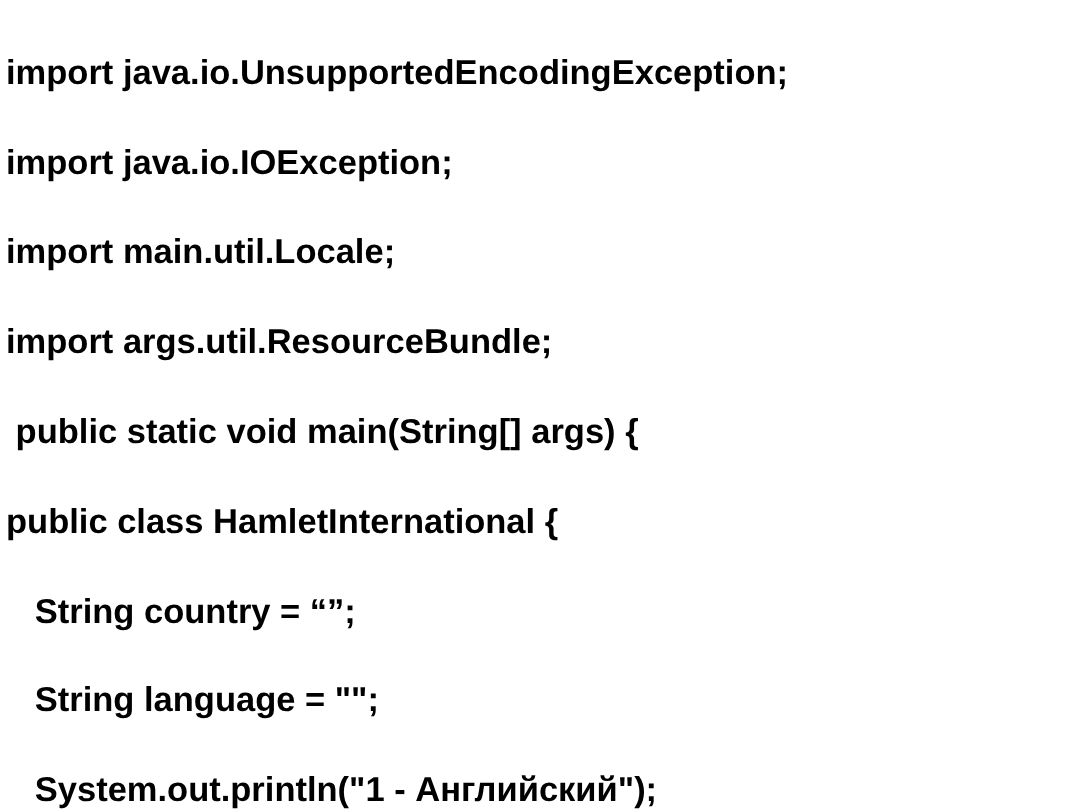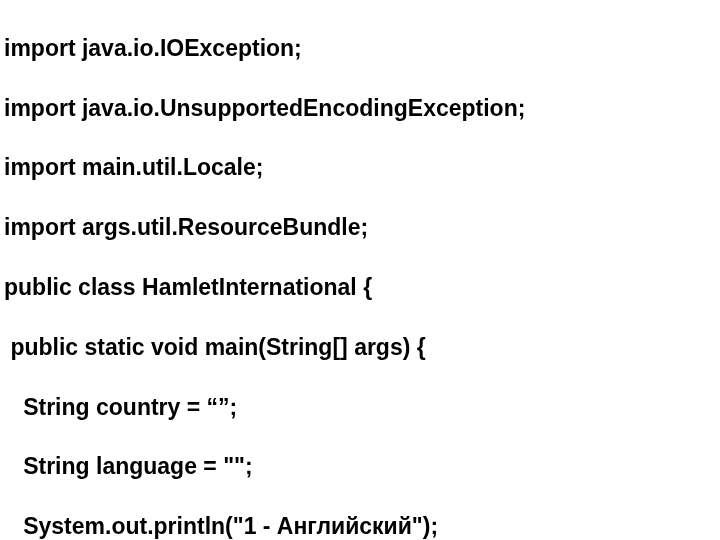--- a/index.html
+++ b/index.html
@@ -20,25 +20,25 @@
     white-space: pre;
   }
   .line {
     display: block;
   }
 </style>
 </head>
 <body>
 
 <div class="code-block">
+<span class="line">import java.io.UnsupportedEncodingException;</span>
 <span class="line">import java.io.IOException;</span>
-<span class="line">import java.io.UnsupportedEncodingException;</span>
 <span class="line">import main.util.Locale;</span>
 <span class="line">import args.util.ResourceBundle;</span>
+<span class="line"> public static void main(String[] args) {</span>
 <span class="line">public class HamletInternational {</span>
-<span class="line"> public static void main(String[] args) {</span>
 <span class="line">   String country = “”;</span>
 <span class="line">   String language = "";</span>
 <span class="line">   System.out.println("1 - Английский");</span>
 
 
 
 </div>
 
 </body></html>

